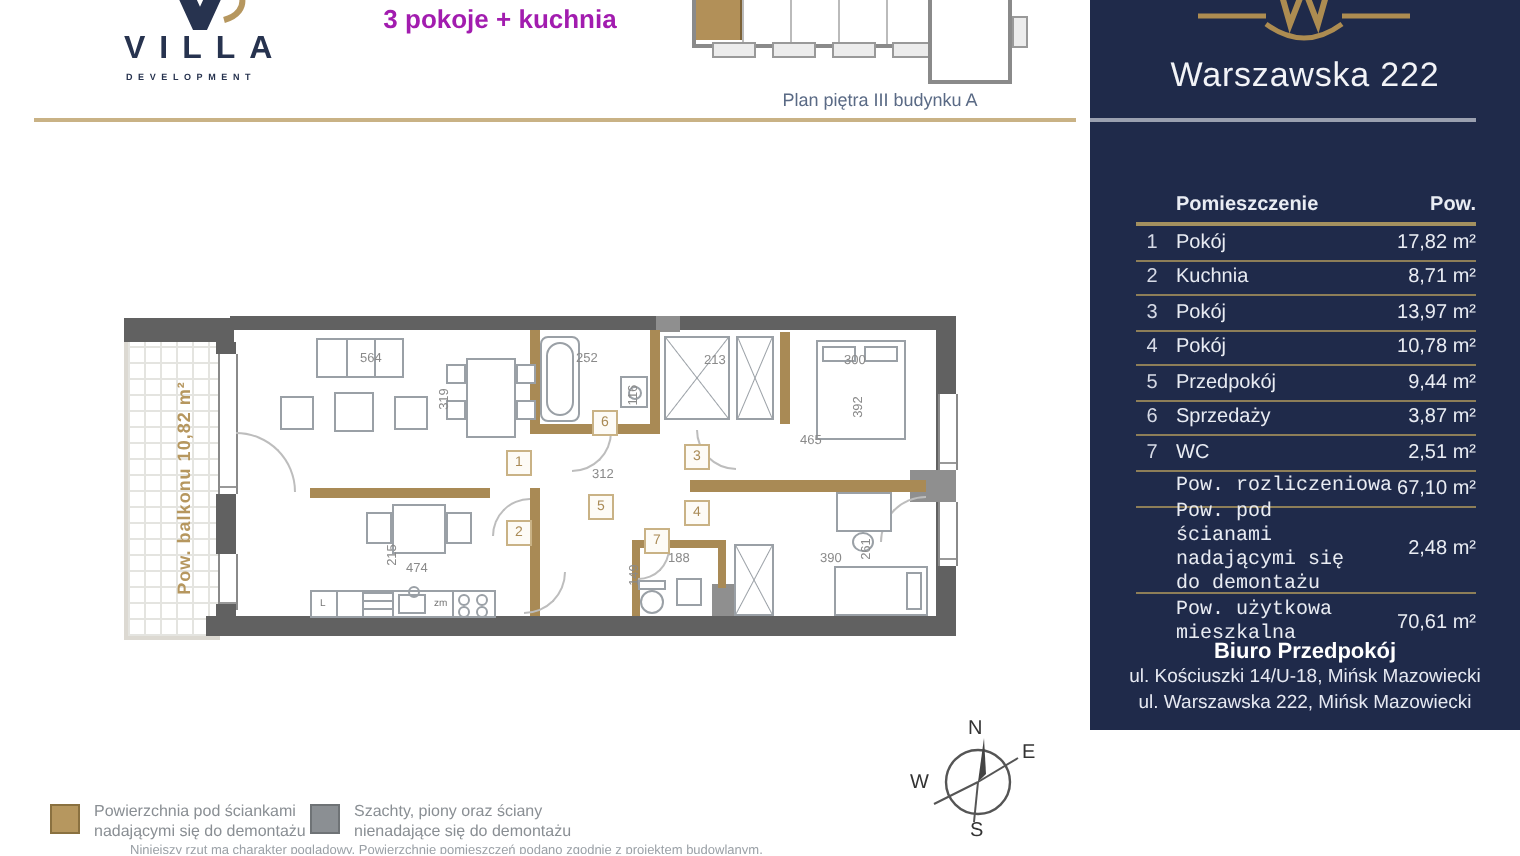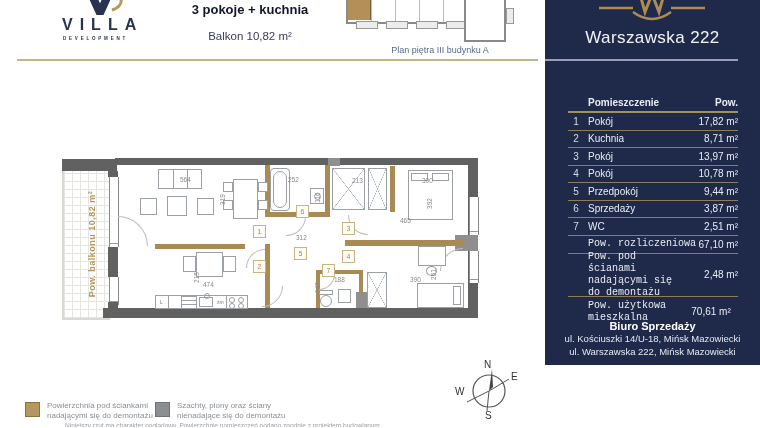--- a/index.html
+++ b/index.html
@@ -3,21 +3,21 @@
 <meta charset="utf-8">
 <style>
   html,body{margin:0;padding:0;background:#fff;}
   .page{position:relative;width:760px;height:428px;background:#fff;overflow:hidden;
         font-family:"Liberation Sans",sans-serif;}
   .abs{position:absolute;}
 
   
   .brand-name{font-size:16px;font-weight:bold;color:#27334f;letter-spacing:7px;}
   .brand-sub{font-size:4.5px;font-weight:bold;color:#27334f;letter-spacing:2.8px;}
-  .hdr-line1{font-size:13px;color:#0f172a;font-weight:600;text-align:center;}
+  .hdr-line1{font-size:13px;color:#a21caf;font-weight:600;text-align:center;}
   .hdr-line2{font-size:11.5px;color:#32415f;text-align:center;}
   .mini-caption{font-size:9px;color:#5a6a85;text-align:center;}
   .gold-rule{background:#c9b285;height:2px;}
 
   
   .mini{overflow:hidden;}
   .mini .bar{position:absolute;left:6px;top:-16px;width:152px;height:36px;background:#fff;
     border:2px solid #8a8a8a;
     background-image:repeating-linear-gradient(90deg,transparent 0 23px,#bbb 23px 24px);}
   .mini .unit{position:absolute;left:8px;top:-14px;width:22px;height:34px;background:#b29058;border-right:1px solid #7c6238;}
@@ -90,21 +90,20 @@
   <div class="abs" style="left:16px;top:0;width:130px;height:48px;">
     <svg class="abs" style="left:60px;top:0;" width="56" height="15" viewBox="0 0 56 15">
       <path d="M8,-22 L24,13 L40,-22" fill="none" stroke="#27334f" stroke-width="8"></path>
       <path d="M30,-14 C48,-8 50,6 36,10" fill="none" stroke="#b6975f" stroke-width="3"></path>
     </svg>
     <div class="abs brand-name" style="left:46px;top:16px;">VILLA</div>
     <div class="abs brand-sub" style="left:47px;top:36px;">DEVELOPMENT</div>
   </div>
 
   <div class="abs hdr-line1" style="left:165px;top:2px;width:170px;">3 pokoje + kuchnia</div>
-  <div class="abs hdr-line2" style="left:165px;top:30px;width:170px;">Balkon 10,82 m²</div>
 
   <div class="abs mini" style="left:340px;top:0;width:200px;height:42px;">
     <div class="bar"></div>
     <div class="unit"></div>
     <div class="tab" style="left:16px;"></div>
     <div class="tab" style="left:46px;"></div>
     <div class="tab" style="left:76px;"></div>
     <div class="tab" style="left:106px;"></div>
     <div class="ext"></div>
     <div class="ext-tab"></div>
@@ -310,25 +309,25 @@
       <div class="tsum" style="height:17px;">
         <span class="tname">Pow. rozliczeniowa</span>
         <span class="tarea">67,10 m²</span>
       </div>
       <div class="tsum" style="height:42px;">
         <span class="tname" style="width:96px;flex:none;">Pow. pod ścianami nadającymi się do demontażu</span>
         <span class="tarea" style="flex:1;">2,48 m²</span>
       </div>
       <div class="tsum" style="height:30px;border-bottom:none;">
         <span class="tname" style="width:96px;flex:none;">Pow. użytkowa mieszkalna</span>
-        <span class="tarea" style="flex:1;text-align:center;">70,61 m²</span>
+        <span class="tarea" style="flex:1;">70,61 m²</span>
       </div>
     </div>
 
     <div class="abs office">
-      <div class="office-title">Biuro Sprzedaży</div>
+      <div class="office-title">Biuro Przedpokój</div>
       <div class="office-line">ul. Kościuszki 14/U-18, Mińsk Mazowiecki</div>
       <div class="office-line">ul. Warszawska 222,  Mińsk Mazowiecki</div>
     </div>
   </div>
 
 
 </div>
 
 </body></html>

